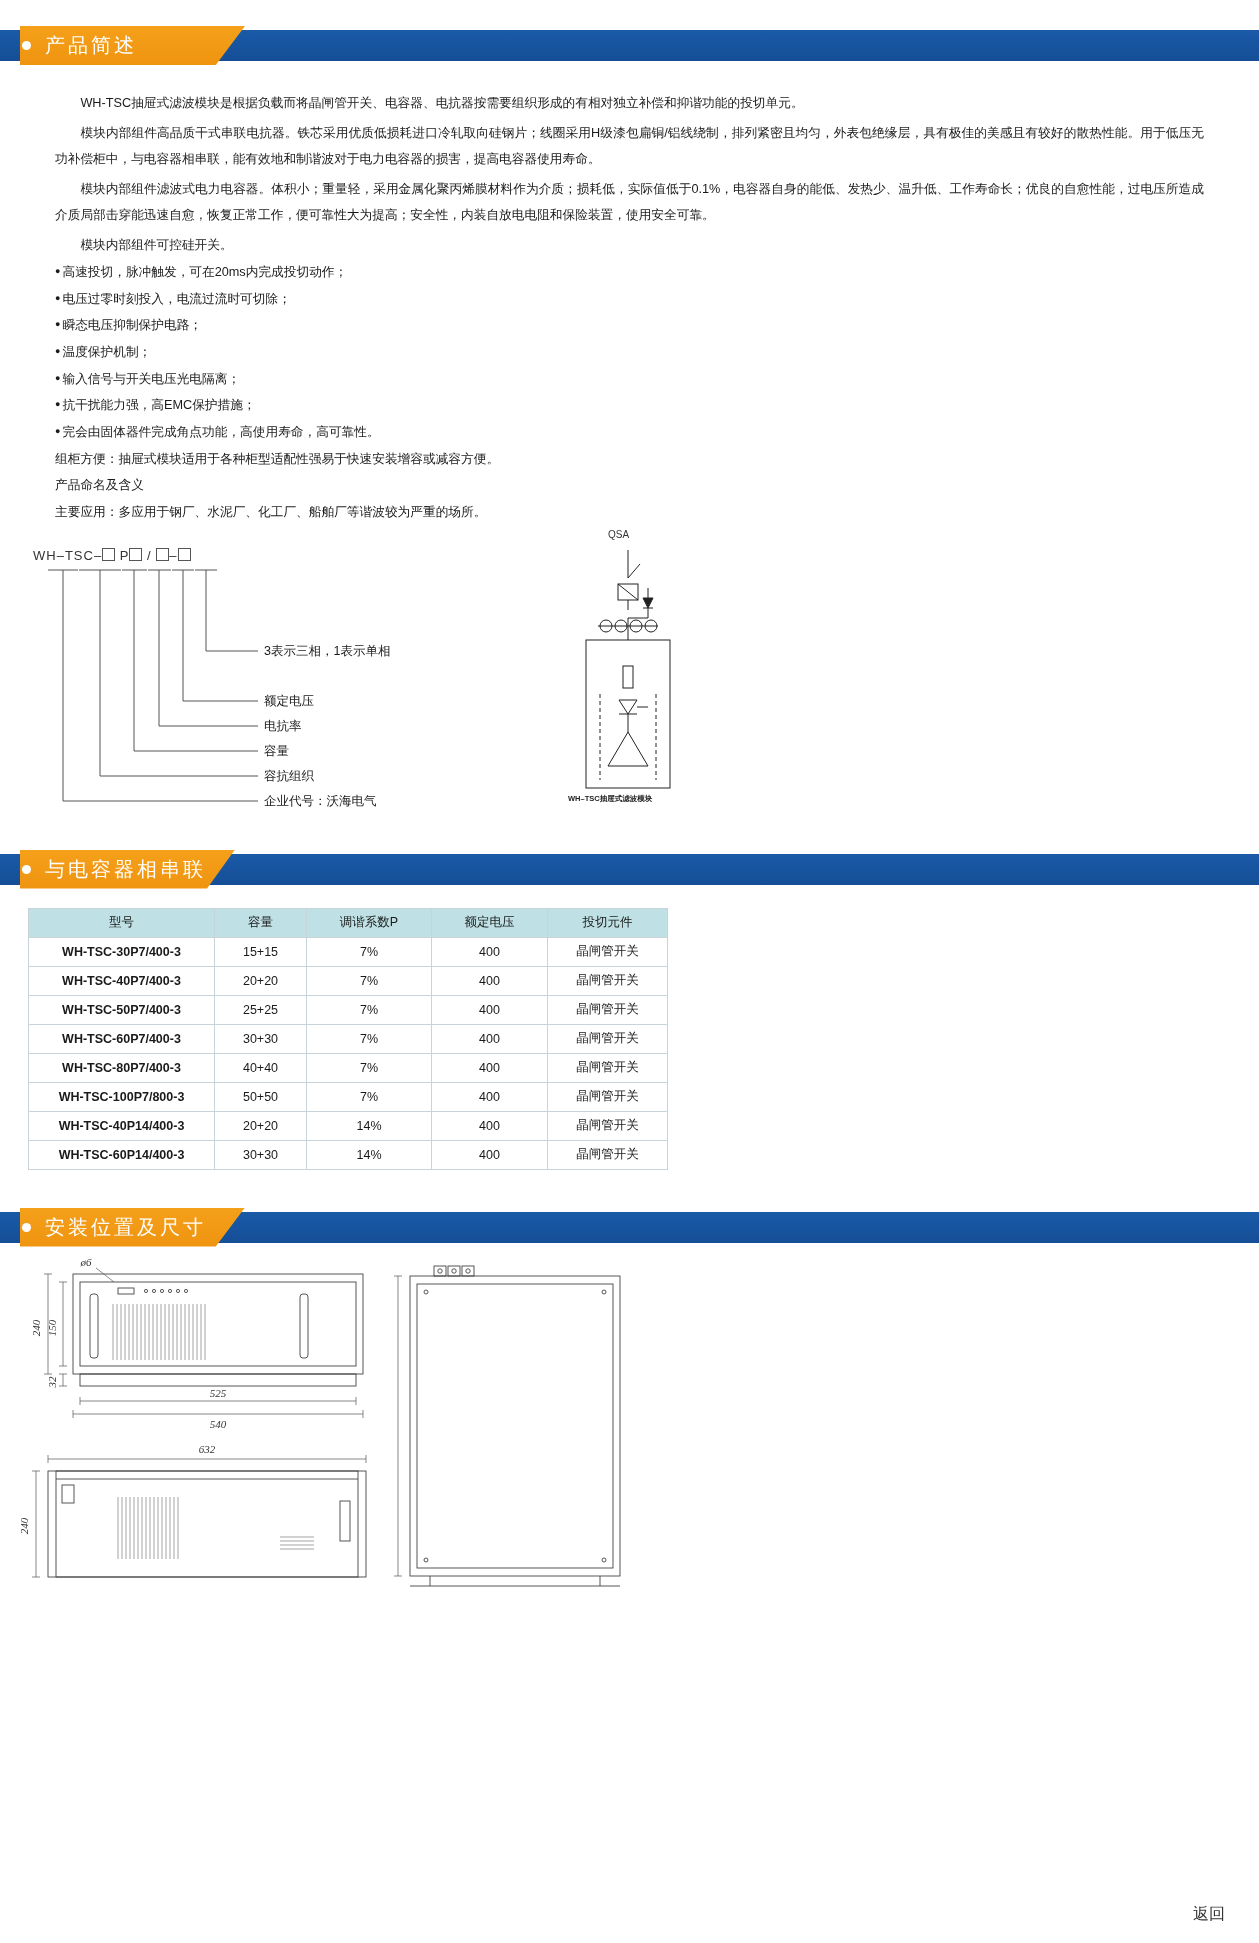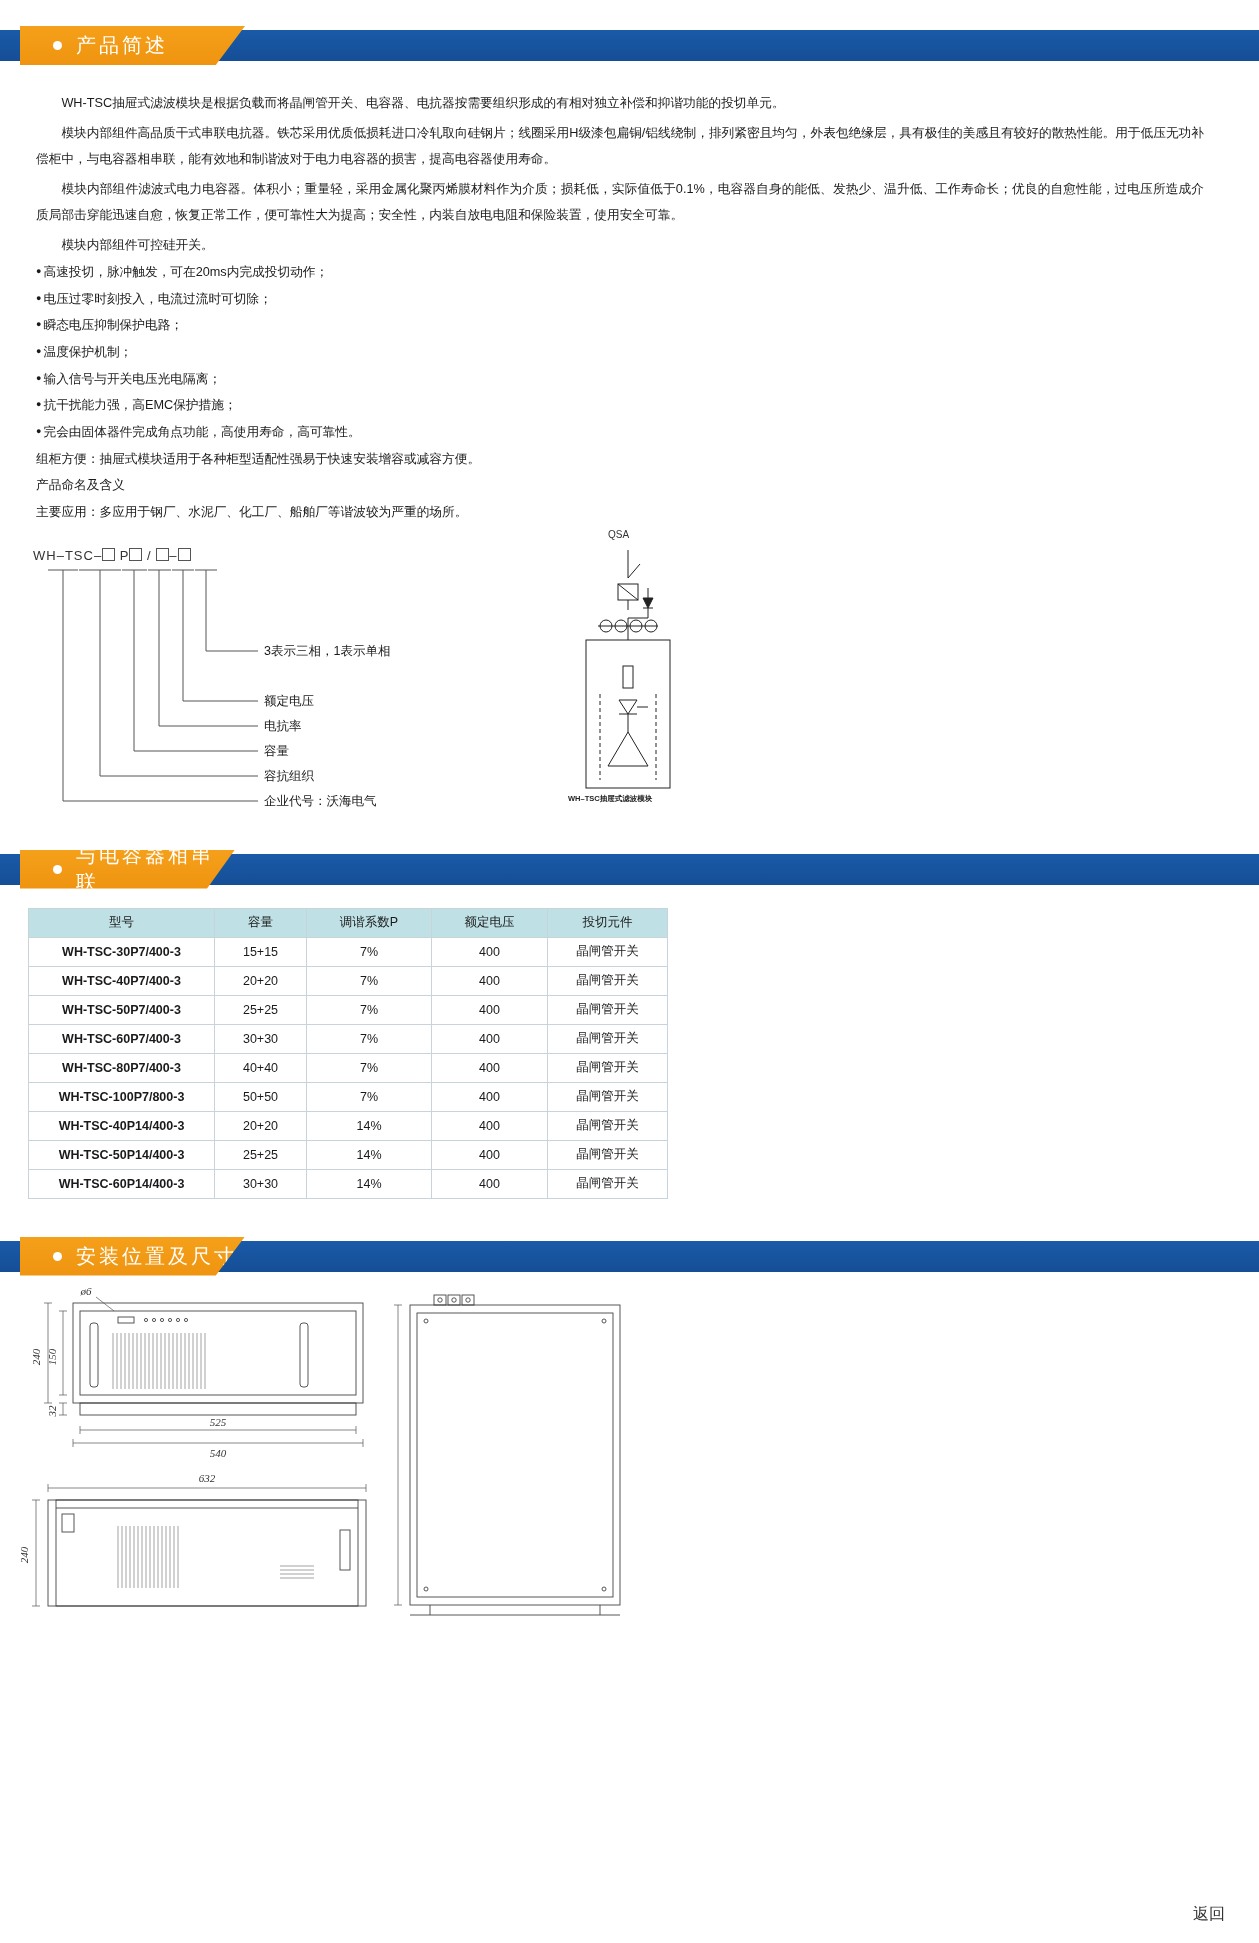--- a/index.html
+++ b/index.html
@@ -14,32 +14,32 @@
   
   .banner { position:relative; height:38px; width:100%; margin:0; }
   .banner .blue {
     position:absolute; left:0; top:4px; right:0; height:31px;
     background:linear-gradient(#1a5aa8,#154e96);
   }
   .banner .orange {
     position:absolute; left:20px; top:0; height:39px; width:225px;
     background:linear-gradient(#f5a01a,#ef9410);
     clip-path: polygon(0 0, 100% 0, 87% 100%, 0 100%);
-    display:flex; align-items:center; padding-left:33px; gap:14px;
+    display:flex; align-items:center; padding-left:2px; gap:14px;
   }
   .banner .dot { width:9px; height:9px; border-radius:50%; background:#fff; flex:none; }
   .banner .btxt {
     color:#fff; font-size:20px; letter-spacing:3px; font-weight:500;
     font-family:"DejaVu Sans","Liberation Sans",sans-serif;
   }
   .banner.narrow .orange { width:215px; }
   .banner.wide .orange { width:225px; }
 
   
-  .prose { padding:0 55px 0 36px; }
+  .prose { padding:0 55px 0 55px; }
   .para { margin:0 0 4px 0; text-indent:2em; line-height:2.05; font-size:12.7px; text-align:justify; }
   .line { margin:0; line-height:2.1; font-size:12.7px; }
   .line.indent { text-indent:2em; }
   .bullet { margin:0; line-height:2.1; font-size:12.7px; }
   .bullet::before { content:"\25CF"; font-size:9px; margin-right:2px; vertical-align:2px; }
 
   
   .naming { position:relative; height:300px; margin-top:14px; }
   .code { position:absolute; left:33px; top:8px; font-size:13px; letter-spacing:1px;
           font-family:"Liberation Sans",sans-serif; color:#333; }
@@ -235,27 +235,20 @@
       <tr>
           <td class="model">WH-TSC-100P7/800-3</td>
           <td class="cap">50+50</td>
           <td class="tune">7%</td>
           <td class="volt">400</td>
           <td class="elem">晶闸管开关</td>
         </tr>
       <tr>
           <td class="model">WH-TSC-40P14/400-3</td>
           <td class="cap">20+20</td>
-          <td class="tune">14%</td>
-          <td class="volt">400</td>
-          <td class="elem">晶闸管开关</td>
-        </tr>
-      <tr>
-          <td class="model">WH-TSC-50P14/400-3</td>
-          <td class="cap">25+25</td>
           <td class="tune">14%</td>
           <td class="volt">400</td>
           <td class="elem">晶闸管开关</td>
         </tr>
       <tr>
           <td class="model">WH-TSC-60P14/400-3</td>
           <td class="cap">30+30</td>
           <td class="tune">14%</td>
           <td class="volt">400</td>
           <td class="elem">晶闸管开关</td>

